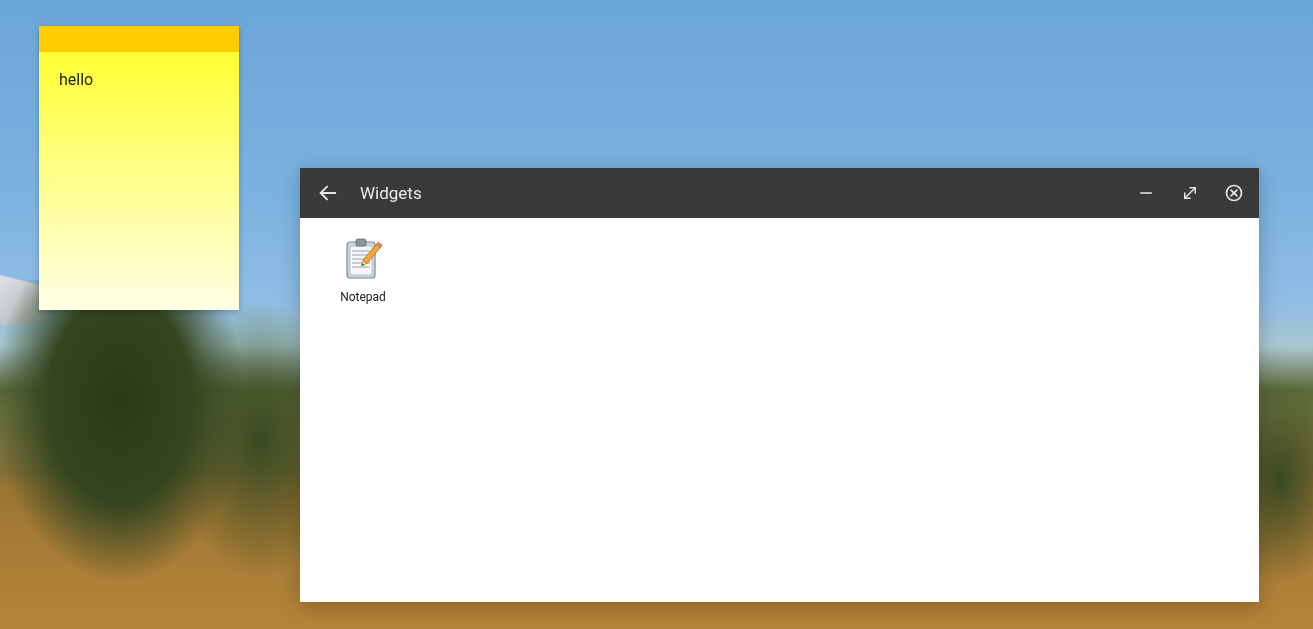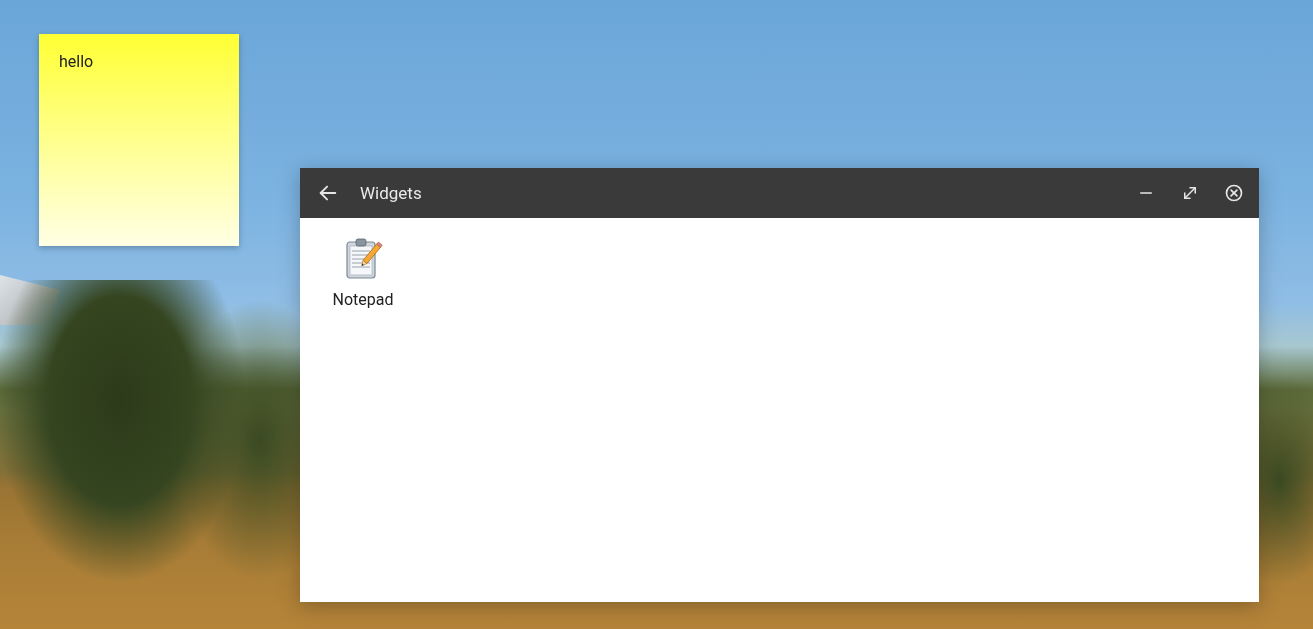--- a/index.html
+++ b/index.html
@@ -48,25 +48,24 @@
       clip-path: polygon(0 0, 100% 30%, 80% 100%, 0 100%);
       opacity: 0.9;
     }
 
     
     .sticky {
       position: absolute;
       left: 39px;
       top: 26px;
       width: 200px;
-      height: 212px;
+      height: 284px;
       box-shadow: 0 2px 6px rgba(0,0,0,0.25);
       display: flex;
-      flex-direction: row;
-      margin-top: 8px;
+      flex-direction: column;
     }
     .sticky-header {
       height: 26px;
       background: #ffcc00;
     }
     .sticky-body {
       flex: 1;
       background: linear-gradient(to bottom, #ffff33 0%, #ffffa0 60%, #ffffe5 100%);
       padding: 18px 20px;
       font-size: 16px;
@@ -133,21 +132,21 @@
       width: 86px;
       text-align: center;
       cursor: pointer;
     }
     .widget-icon {
       width: 48px;
       height: 48px;
       margin: 0 auto 6px auto;
     }
     .widget-label {
-      font-size: 16px;
+      font-size: 12px;
       color: #222;
     }
     svg { display: block; }
   </style>
 </head>
 <body>
 
 <div class="desktop">
   <div class="snowcap"></div>
   <div class="trees"></div>

